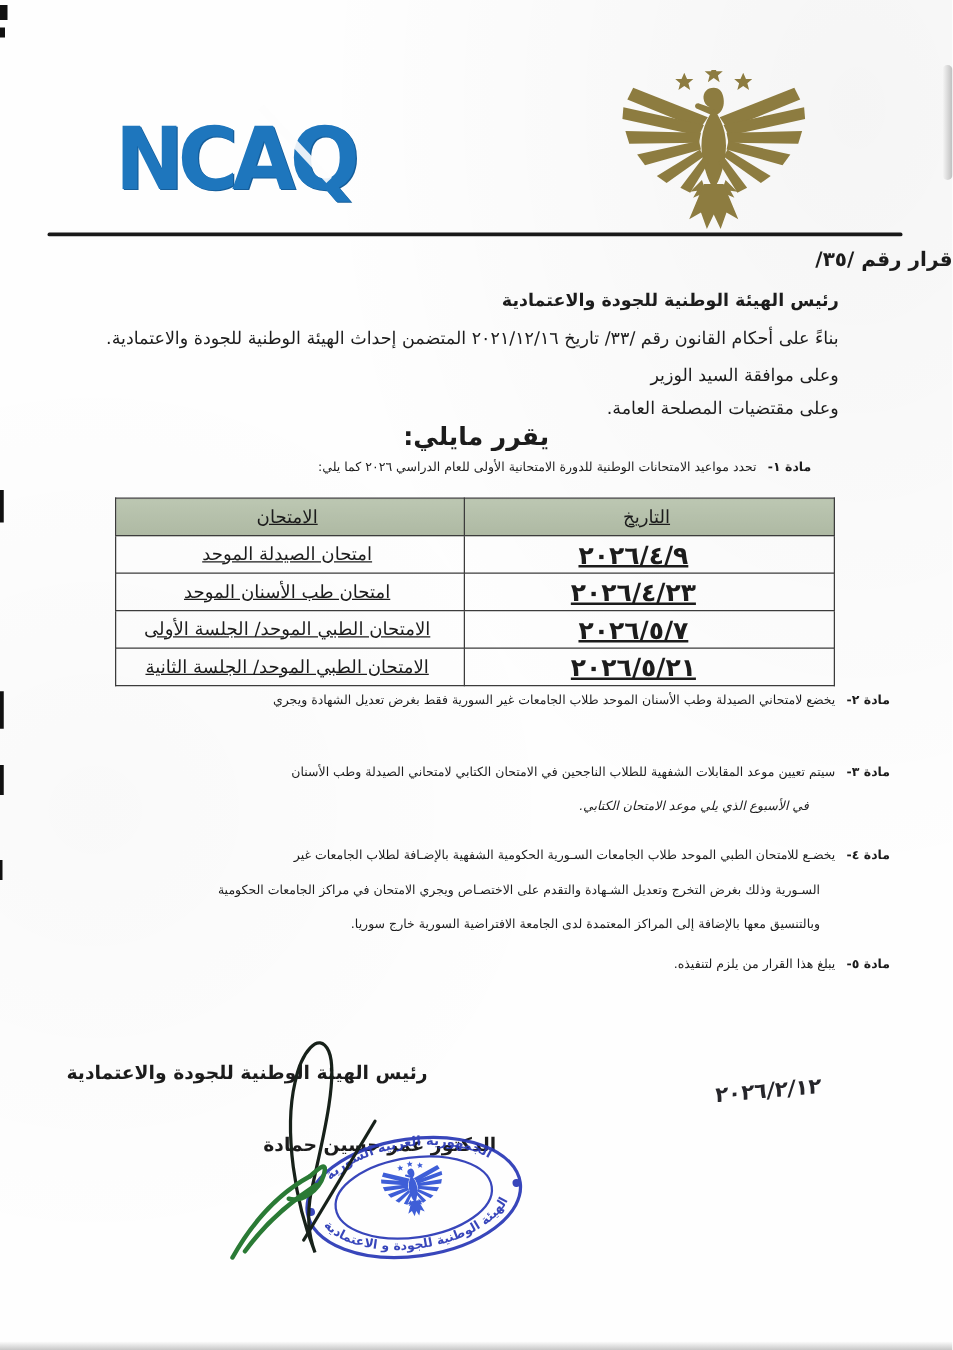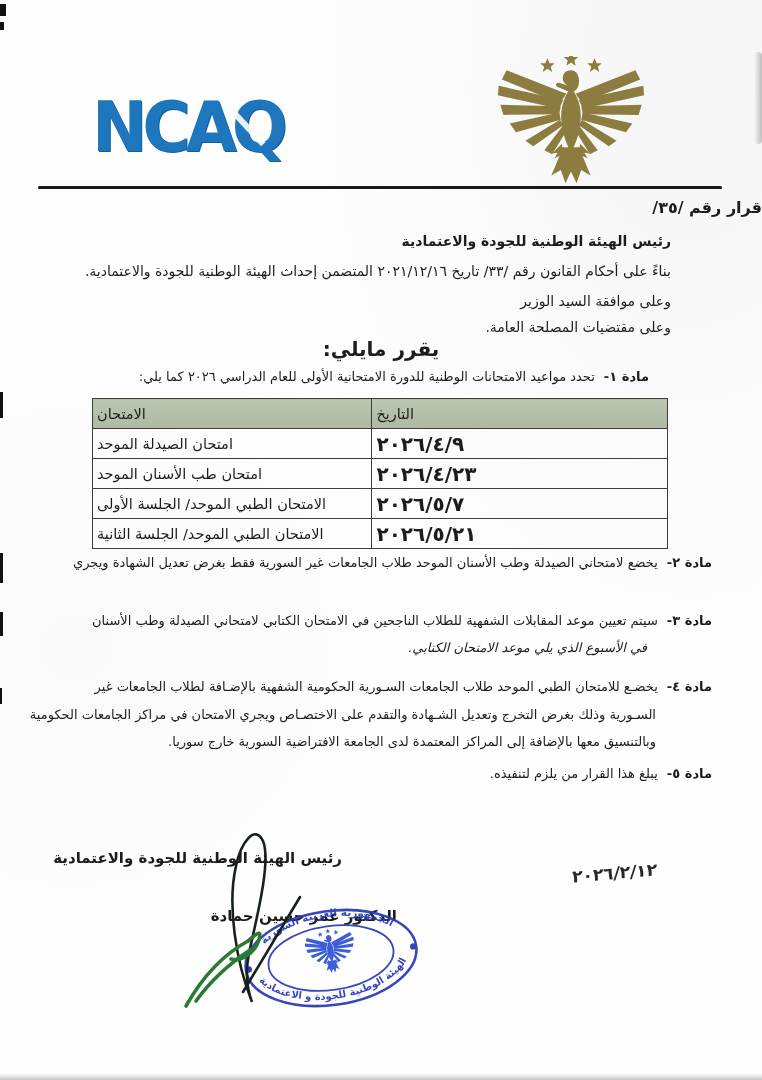--- a/index.html
+++ b/index.html
@@ -36,29 +36,29 @@
   
   .t-qarar{left:0;right:0;top:198px;text-align:right;font-size:16px;font-weight:600;}
   .t-center-heading{left:0;right:0;top:337px;text-align:center;font-size:20px;font-weight:bold;}
   
   .extable{
     left:92px;top:398px;width:576px;border-collapse:collapse;
     font-size:14.5px;direction:ltr;
   }
   .extable td,.extable th{
     border:1.2px solid #3c3c3c;height:29px;vertical-align:middle;
-    direction:rtl;text-align:left;padding:0 9px 0 4px;font-weight:normal;
+    direction:rtl;text-align:center;padding:0 9px 0 4px;font-weight:normal;text-decoration:underline;
   }
   .extable .hdr{background:linear-gradient(180deg,#bcc7b2,#aeb9a3);}
   .extable td.date{padding-right:30px;font-weight:600;font-size:20px;letter-spacing:1px;}
   .extable col.c-exam{width:280px;}
   .extable col.c-date{width:296px;}
   
   .art .lbl{font-weight:bold;margin-left:9px;}
-  .a-line{font-size:13px;}
+  .a-line{font-size:10px;}
   
   .sig-title{right:420px;top:849px;font-size:15px;font-weight:bold;}
   .sig-name{right:365px;top:907px;font-size:15px;font-weight:bold;}
   .hand-date{
     left:572px;top:863px;font-size:17px;letter-spacing:2px;
     transform:rotate(-5deg) skewX(-6deg);color:#26262b;font-weight:600;
   }
   
   .mark{background:#111;}
   .edge-shadow-right{right:0;top:52px;width:8px;height:92px;

